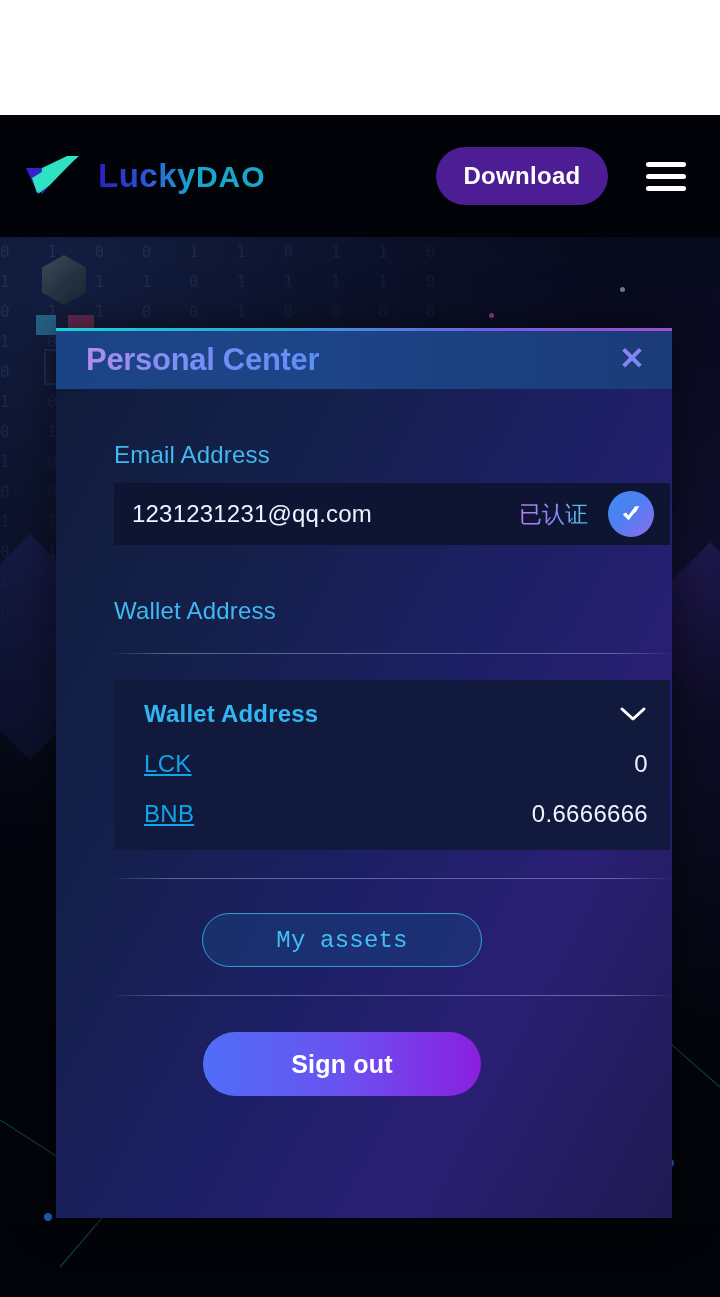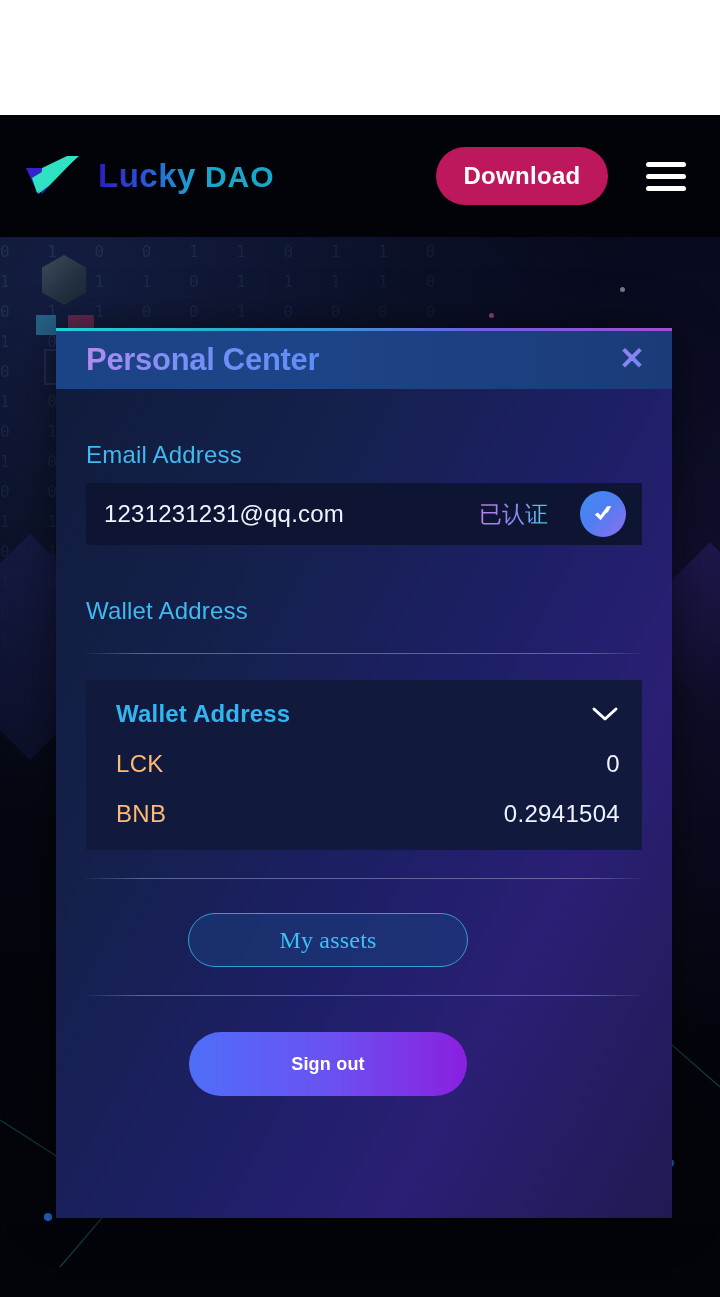--- a/index.html
+++ b/index.html
@@ -15,32 +15,32 @@
   #page { position:absolute; inset:0; width:720px; height:1297px; background:#ffffff; }
 
   
   .site-header{
     position:absolute; left:0; top:115px; width:720px; height:122px;
     background:#020308;
     display:flex; align-items:center;
   }
   .logo-wrap{ display:flex; align-items:center; margin-left:24px; gap:12px; }
   .logo-mark{ width:62px; height:44px; position:relative; }
-  .logo-text{ font-size:33px; font-weight:700; letter-spacing:.5px; display:flex; align-items:baseline; gap:9px;}
+  .logo-text{ font-size:33px; font-weight:700; letter-spacing:.5px; display:flex; align-items:baseline; }
   .logo-lucky{
     background:linear-gradient(90deg,#2b1fbe 0%,#2b51d8 45%,#1ca9cf 100%);
     -webkit-background-clip:text; background-clip:text; color:transparent;
   }
   .logo-dao{
     font-size:30px; font-weight:700; letter-spacing:1px;
     color:#18a7c9;
   }
   .download-btn{
     position:absolute; left:436px; top:147px; width:172px; height:58px;
-    background:#be185d; border-radius:29px; border:none;
+    background:#4c1d95; border-radius:29px; border:none;
     color:#ffffff; font-size:24px; font-weight:700; letter-spacing:.3px;
     font-family:"Liberation Sans", sans-serif; cursor:pointer;
     display:flex; align-items:center; justify-content:center;
   }
   .hamburger{
     position:absolute; left:646px; top:155px; width:42px; height:42px;
     display:flex; flex-direction:column; justify-content:center; gap:7px; cursor:pointer;
   }
   .hamburger span{ display:block; width:40px; height:5px; background:#ffffff; border-radius:3px; }
 
@@ -115,30 +115,29 @@
     -webkit-background-clip:text; background-clip:text; color:transparent;
   }
   .modal-close{
     position:absolute; right:22px; top:12px; width:36px; height:36px;
     display:flex; align-items:center; justify-content:center;
     font-size:31px; font-weight:700; line-height:1; cursor:pointer;
     background:linear-gradient(135deg,#a77bef 0%,#5f8ff7 100%);
     -webkit-background-clip:text; background-clip:text; color:transparent;
   }
 
-  .modal-body{ position:absolute; left:0; top:61px; width:544px; }
+  .modal-body{ position:absolute; left:0; top:61px; width:544px;padding-left:28px; }
 
   .field-label{
     margin:52px 0 0 30px; font-size:24px; color:#3fb9f0; letter-spacing:.2px;
   }
   .field-box{
     margin:14px 0 0 30px; width:556px; height:62px;
     background:#0d1533; display:flex; align-items:center;
     padding:0 16px 0 18px;
-    gap:12px;
   }
   .field-value{ font-size:24px; color:#eef3ff; letter-spacing:.2px; flex:1; }
 
   .verified-txt{
     font-size:23px; margin-right:20px;
     background:linear-gradient(90deg,#c07ef0 0%,#8a86f2 50%,#4ccfe8 100%);
     -webkit-background-clip:text; background-clip:text; color:transparent;
   }
   .verified-badge{
     width:46px; height:46px; border-radius:50%;
@@ -156,34 +155,34 @@
     margin:26px 0 0 30px; width:556px;
     background:#111a3d; padding:20px 22px 22px 30px;
   }
   .balance-head{ display:flex; align-items:center; justify-content:space-between; }
   .balance-head-title{ font-size:24px; font-weight:700; color:#32b6f2; letter-spacing:.2px; }
   .chev{ width:30px; height:18px; cursor:pointer; }
   .balance-row{
     display:flex; align-items:center; justify-content:space-between;
     margin-top:22px;
   }
-  .bal-sym{ font-size:24px; color:#fdba74; letter-spacing:.3px; }
+  .bal-sym{ font-size:24px; color:#0ea5e9; letter-spacing:.3px;text-decoration:underline; }
   .bal-amt{ font-size:24px; color:#eef3ff; letter-spacing:.3px; }
 
   .assets-btn{
     display:block; margin:34px auto 0 auto; width:280px; height:54px;
     background:rgba(26,62,124,.55); border:1px solid #2f9fd6; border-radius:27px;
     color:#3fc0f5; font-size:24px; letter-spacing:.2px;
-    font-family:Liberation Serif, serif; cursor:pointer;
+    font-family:Liberation Mono, monospace; cursor:pointer;
   }
   .signout-btn{
     display:block; margin:36px auto 0 auto; width:278px; height:64px;
     border:none; border-radius:32px;
     background:linear-gradient(90deg,#4f6ef8 0%,#6a52f0 50%,#8a1fe0 100%);
-    color:#ffffff; font-size:18px; font-weight:700; letter-spacing:.2px;
+    color:#ffffff; font-size:25px; font-weight:700; letter-spacing:.2px;
     font-family:"Liberation Sans", sans-serif; cursor:pointer;
   }
 </style>
 </head>
 <body>
 
 <div id="page">
 
   <div class="site-header">
     <div class="logo-wrap">
@@ -290,21 +289,21 @@
           <svg class="chev" viewBox="0 0 30 18" fill="none" stroke="#ffffff" stroke-width="3">
             <path d="M4 4 L15 14 L26 4" stroke-linecap="round" stroke-linejoin="round"></path>
           </svg>
         </div>
         <div class="balance-row">
           <span class="bal-sym">LCK</span>
           <span class="bal-amt">0</span>
         </div>
         <div class="balance-row">
           <span class="bal-sym">BNB</span>
-          <span class="bal-amt">0.2941504</span>
+          <span class="bal-amt">0.6666666</span>
         </div>
       </div>
 
       <div class="divider"></div>
 
       <button class="assets-btn">My assets</button>
 
       <div class="divider"></div>
 
       <button class="signout-btn">Sign out</button>

